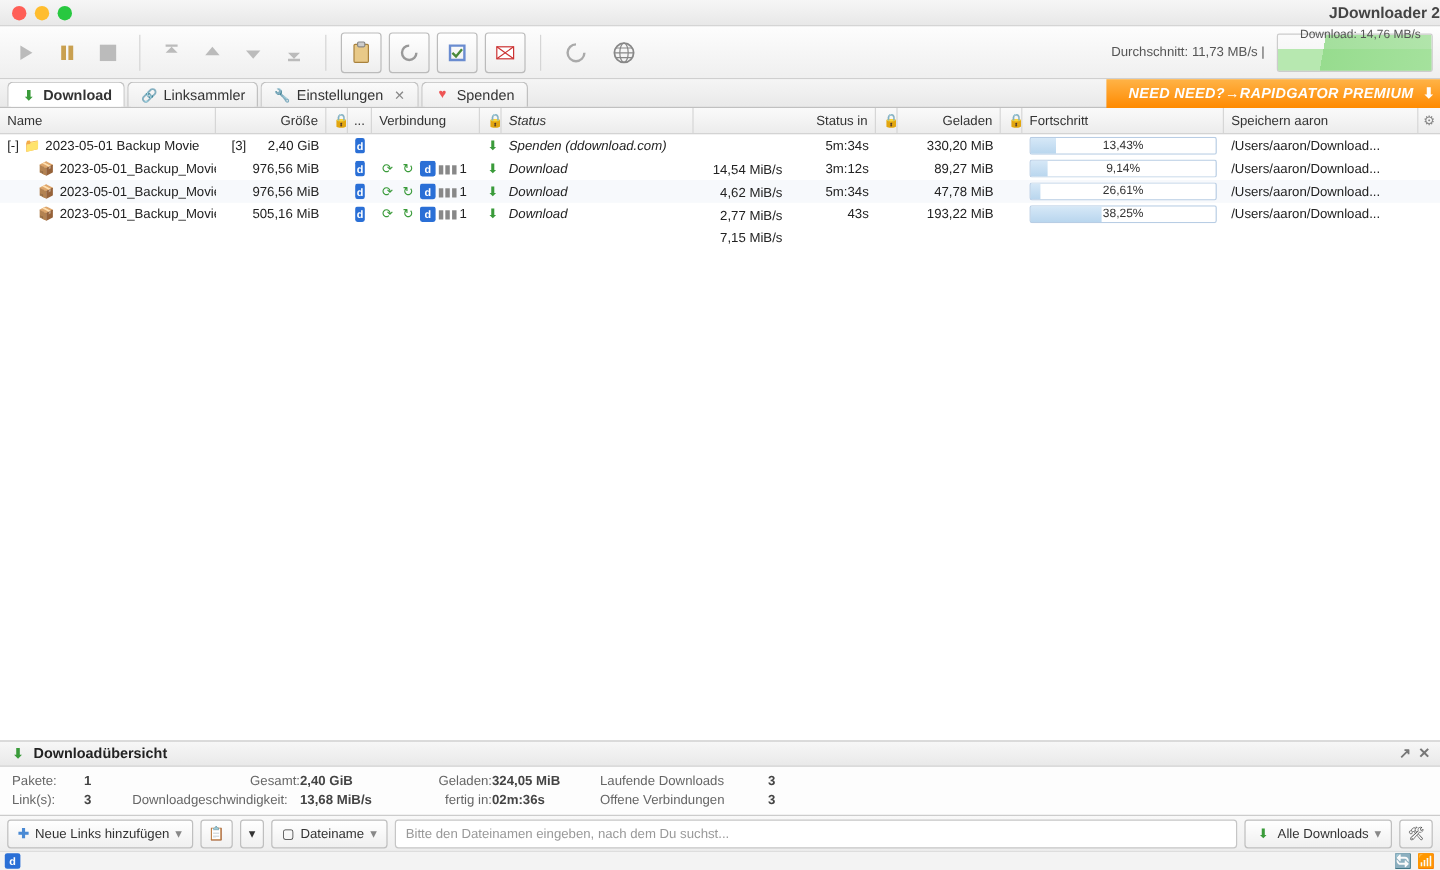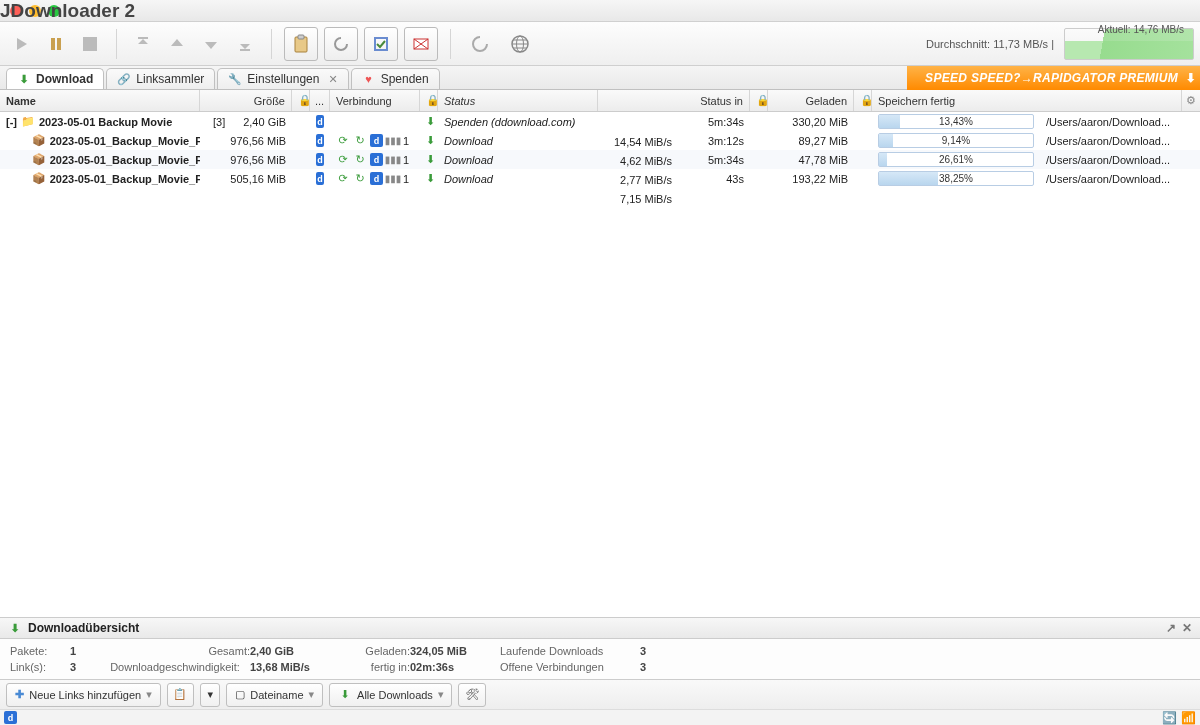--- a/index.html
+++ b/index.html
@@ -3,21 +3,21 @@
 <meta charset="utf-8">
 <style>
 * { box-sizing: border-box; margin: 0; padding: 0; font-family: -apple-system, "Helvetica Neue", Arial, sans-serif; }
 body { width: 1200px; height: 725px; background: #ececec; font-size: 12px; color: #222; display: flex; flex-direction: column; overflow: hidden; }
 
 
 .titlebar { height: 22px; background: linear-gradient(#f6f6f6,#e8e8e8); display: flex; align-items: center; position: relative; border-bottom: 1px solid #d0d0d0; }
 .traffic { display: flex; gap: 7px; padding-left: 10px; }
 .tl { width: 12px; height: 12px; border-radius: 50%; }
 .tl.r{background:#ff5f57;} .tl.y{background:#ffbd2e;} .tl.g{background:#28c840;}
-.title { position: absolute; left:0; right:0; text-align:left; font-size:19px; font-weight:600; color:#444; }
+.title { position: absolute; left:0; right:0; text-align:right; font-size:13px; font-weight:600; color:#444; }
 
 
 .toolbar { height: 44px; background: linear-gradient(#fdfdfd,#efefef); border-bottom:1px solid #cfcfcf; display:flex; align-items:center; padding:0 8px; gap:6px; position:relative;}
 .tbtn { width:28px; height:28px; display:flex; align-items:center; justify-content:center; color:#999; border-radius:3px; }
 .tbtn.big{width:34px;height:34px;}
 .tbtn.boxed{border:1px solid #bbb;background:linear-gradient(#fff,#eee);}
 .tsep{width:1px;height:30px;background:#d5d5d5;margin:0 6px;}
 .speedbox{position:absolute;right:6px;top:0;height:44px;display:flex;align-items:center;gap:10px;font-size:11px;color:#555;}
 .speedgraph{width:130px;height:32px;background:linear-gradient(to top,#b7e8b0 60%,#8fd986 60%,transparent 60%);border:1px solid #ccc;border-radius:2px;position:relative;overflow:hidden;}
 .speedgraph::before{content:"";position:absolute;inset:0;background:linear-gradient(100deg,transparent 30%,#8fd986 30%,#a0e098 100%) ;opacity:.8;}
@@ -44,21 +44,21 @@
 
 .prog{height:15px;border:1px solid #b8cde4;background:#fff;position:relative;border-radius:2px;flex:1;}
 .prog .fill{position:absolute;left:0;top:0;bottom:0;background:linear-gradient(#d6e8f7,#b9d6ee);}
 .prog .txt{position:absolute;inset:0;display:flex;align-items:center;justify-content:center;font-size:10px;color:#333;}
 
 .ico{display:inline-flex;width:14px;height:14px;align-items:center;justify-content:center;font-size:11px;}
 .i-folder{color:#e6a951;} .i-rar{color:#5b7dc9;} .i-d{background:#2a6fd6;color:#fff;font-weight:700;font-size:9px;border-radius:2px;width:13px;height:13px;}
 .i-refresh{color:#3a9b3a;} .i-arrow{color:#3a9b3a;} .i-bars{color:#888;font-size:10px;}
 
 
-.w-name{width:200px;font-weight:bold;} .w-size{width:92px;justify-content:flex-end;} .w-lock{width:18px;} .w-dots{width:20px;justify-content:center;} .w-verb{width:90px;} .w-status{width:160px;font-style:italic;} .w-speed{width:80px;justify-content:flex-end;margin-top:40px;}
+.w-name{width:180px;} .w-size{width:92px;justify-content:flex-end;} .w-lock{width:18px;} .w-dots{width:20px;justify-content:center;} .w-verb{width:90px;} .w-status{width:160px;font-style:italic;} .w-speed{width:80px;justify-content:flex-end;margin-top:40px;}
 .w-eta{width:72px;justify-content:flex-end;} .w-loaded{width:86px;justify-content:flex-end;} .w-prog{width:168px;} .w-path{flex:1;}
 
 
 .ovhead{height:22px;background:linear-gradient(#f7f7f7,#e9e9e9);border-top:1px solid #ccc;border-bottom:1px solid #ccc;display:flex;align-items:center;padding:0 8px;font-weight:600;font-size:12px;gap:6px;}
 .ovhead .right{margin-left:auto;display:flex;gap:6px;color:#777;}
 .ovbody{padding:6px 10px;background:#fdfdfd;display:grid;grid-template-columns:60px 30px 150px 90px 70px 90px 140px 30px;row-gap:4px;font-size:11px;color:#444;}
 .ovbody .lbl{color:#666;text-align:left;}
 .ovbody .val{font-weight:600;}
 
 
@@ -158,21 +158,21 @@
       <svg width="22" height="22" viewBox="0 0 22 22">
         <circle cx="11" cy="11" r="8" fill="none" stroke="#888" stroke-width="1.5"></circle>
         <ellipse cx="11" cy="11" rx="3.5" ry="8" fill="none" stroke="#888"></ellipse>
         <path d="M3 11h16M4 7h14M4 15h14" stroke="#888" fill="none"></path>
       </svg>
     </div>
 
   <div class="speedbox">
     <span><span>Durchschnitt:</span> <span>11,73 MB/s</span> |</span>
     <div class="speedgraph"></div>
-    <span style="position:absolute;right:10px;top:2px;font-size:10px;"><span>Aktuell:</span> <span>14,76 MB/s</span></span>
+    <span style="position:absolute;right:10px;top:2px;font-size:10px;"><span>Download:</span> <span>14,76 MB/s</span></span>
   </div>
 </div>
 
 <div class="tabs">
   <div class="tab active">
     <span class="ico i-arrow">⬇</span>
     <span>Download</span>
   </div>
   <div class="tab">
     <span class="ico">🔗</span>
@@ -180,37 +180,38 @@
   </div>
   <div class="tab">
     <span class="ico">🔧</span>
     <span>Einstellungen</span>
     <span class="x">✕</span>
   </div>
   <div class="tab">
     <span class="ico" style="color:#e55;">♥</span>
     <span>Spenden</span>
   </div>
-  <div class="promo">SPEED SPEED?→RAPIDGATOR PREMIUM</div>
+  <div class="promo">NEED NEED?→RAPIDGATOR PREMIUM</div>
 </div>
 
 <div class="thead">
   <div class="hc w-name">Name</div>
   <div class="hc w-size">Größe</div>
   <div class="hc w-lock">🔒</div>
   <div class="hc w-dots">...</div>
   <div class="hc w-verb">Verbindung</div>
   <div class="hc" style="width:18px">🔒</div>
   <div class="hc w-status">Status</div>
   <div class="hc w-speed">Geschwind...</div>
   <div class="hc w-eta">Status in</div>
   <div class="hc" style="width:18px">🔒</div>
   <div class="hc w-loaded">Geladen</div>
   <div class="hc" style="width:18px">🔒</div>
-  <div class="hc w-path">Speichern fertig</div>
+  <div class="hc w-prog">Fortschritt</div>
+  <div class="hc w-path">Speichern aaron</div>
   <div class="gear">⚙</div>
 </div>
 
 <div class="tablewrap">
 
   <div class="row pkg">
     <div class="c w-name">
         <span>[-]</span> 
         <span class="ico i-folder">📁</span> 
         <span>2023-05-01 Backup Movie</span>
@@ -382,20 +383,21 @@
       <span>Neue Links hinzufügen</span>
       <span style="color:#888;">▾</span>
     </div>
   <div class="btn icon">📋</div>
   <div class="btn icon">▾</div>
   <div class="btn">
       <span>▢</span>
       <span>Dateiname</span>
       <span style="color:#888;">▾</span>
     </div>
+  <div class="searchfield">Bitte den Dateinamen eingeben, nach dem Du suchst...</div>
   <div class="btn">
       <span class="ico i-arrow">⬇</span>
       <span>Alle Downloads</span>
       <span style="color:#888;">▾</span>
     </div>
   <div class="btn icon">🛠</div>
 </div>
 
 <div class="strip">
   <div class="d">d</div>

